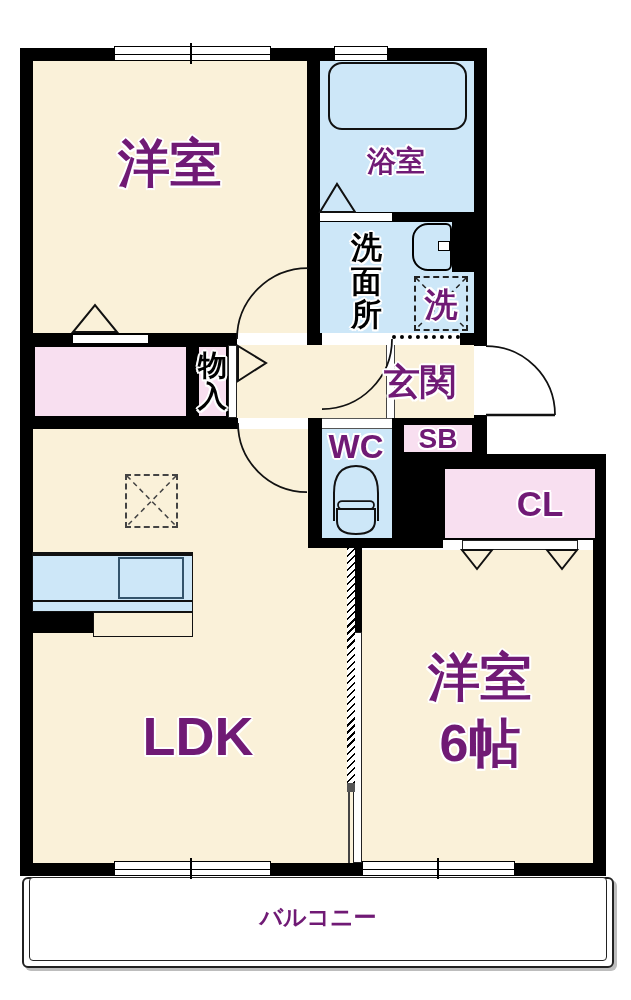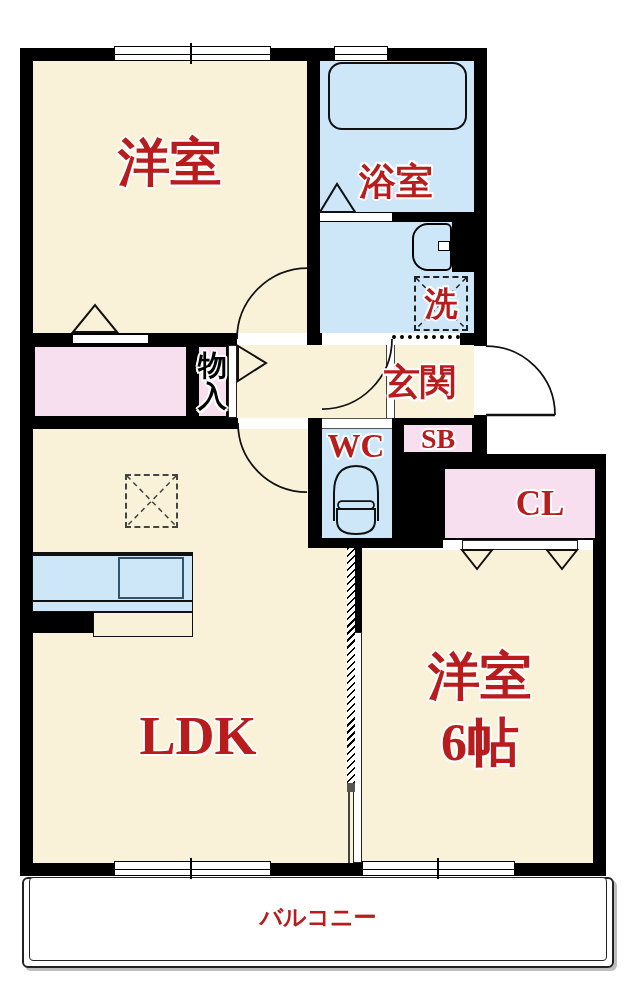--- a/index.html
+++ b/index.html
@@ -14,25 +14,24 @@
   .floor-wet{background:#cde7f8;z-index:1;}
   .floor-pink{background:#f8dff0;z-index:1;border:2px solid #000;z-index:3;}
   .white-strip{background:#fff;z-index:3;}
   .slide{background:#fff;border:1px solid #222;z-index:3;}
   
   .window{background:#fff;border:1px solid #000;z-index:3;}
   .window .mid{position:absolute;left:0;right:0;top:50%;height:1px;background:#000;}
   .tick{background:#000;z-index:4;}
   
   .lbl{
-    position:absolute;transform:translate(-50%,-50%);z-index:6;color:#b91c1c;font-weight:bold;
+    position:absolute;transform:translate(-50%,-50%);z-index:6;color:#701a75;font-weight:bold;
     white-space:nowrap;line-height:1;
     text-shadow:2px 0 0 #fff,-2px 0 0 #fff,0 2px 0 #fff,0 -2px 0 #fff,
       1.5px 1.5px 0 #fff,-1.5px 1.5px 0 #fff,1.5px -1.5px 0 #fff,-1.5px -1.5px 0 #fff;
-    font-family:Liberation Serif, serif;
   }
   .vlbl{
     position:absolute;z-index:6;color:#000;font-weight:bold;text-align:center;word-break:break-all;
     text-shadow:2px 0 0 #fff,-2px 0 0 #fff,0 2px 0 #fff,0 -2px 0 #fff,
       1.5px 1.5px 0 #fff,-1.5px 1.5px 0 #fff,1.5px -1.5px 0 #fff,-1.5px -1.5px 0 #fff;
   }
   
   #w-top{left:20px;top:48px;width:467px;height:13px;}
   #w-left{left:20px;top:48px;width:13px;height:828px;}
   #w-bottom{left:20px;top:863px;width:586px;height:13px;}
@@ -214,21 +213,22 @@
     <polygon points="462,550 492,550 477,569" fill="none" stroke="#111" stroke-width="2"></polygon>
     <polygon points="547,550 577,550 562,569" fill="none" stroke="#111" stroke-width="2"></polygon>
     <path d="M127,476 L176,526 M176,476 L127,526" stroke="#444" stroke-width="1.5" stroke-dasharray="5,4"></path>
     <path d="M416,278 L466,329 M466,278 L416,329" stroke="#222" stroke-width="1.5" stroke-dasharray="5,4"></path>
     <path d="M334,521 L334,493 Q334,466 356,466 Q378,466 378,493 L378,521" fill="none" stroke="#111" stroke-width="2"></path>
     <rect x="338" y="501" width="36" height="8" rx="4" fill="none" stroke="#111" stroke-width="1.75"></rect>
     <path d="M337,509 L375,509 L375,521 Q375,534 356,534 Q337,534 337,521 Z" fill="none" stroke="#111" stroke-width="2"></path>
   </svg>
 
   <div class="lbl" style="left:170px;top:163px;font-size:52px;">洋室</div>
-  <div class="lbl" style="left:396px;top:161px;font-size:37px;margin-top:20px;">浴室</div>
+  <div class="lbl" style="left:396px;top:161px;font-size:29px;">浴室</div>
+  <div class="vlbl" style="left:349px;top:231px;width:35px;font-size:31px;line-height:33.5px;">洗面所</div>
   <div class="lbl" style="left:441px;top:304px;font-size:33px;">洗</div>
   <div class="vlbl" style="left:196px;top:350px;width:33px;font-size:29px;line-height:31px;">物入</div>
   <div class="lbl" style="left:420px;top:382px;font-size:36px;">玄関</div>
   <div class="lbl" style="left:438px;top:439px;font-size:28px;">SB</div>
   <div class="lbl" style="left:356px;top:446px;font-size:33px;">WC</div>
   <div class="lbl" style="left:518px;top:503px;font-size:35px;padding-left:44px;">CL</div>
   <div class="lbl" style="left:198px;top:736px;font-size:54px;">LDK</div>
   <div class="lbl" style="left:480px;top:677px;font-size:52px;">洋室</div>
   <div class="lbl" style="left:480px;top:743px;font-size:52px;">6帖</div>
   <div class="lbl" style="left:318px;top:917px;font-size:23px;font-weight:600;">バルコニー</div>

